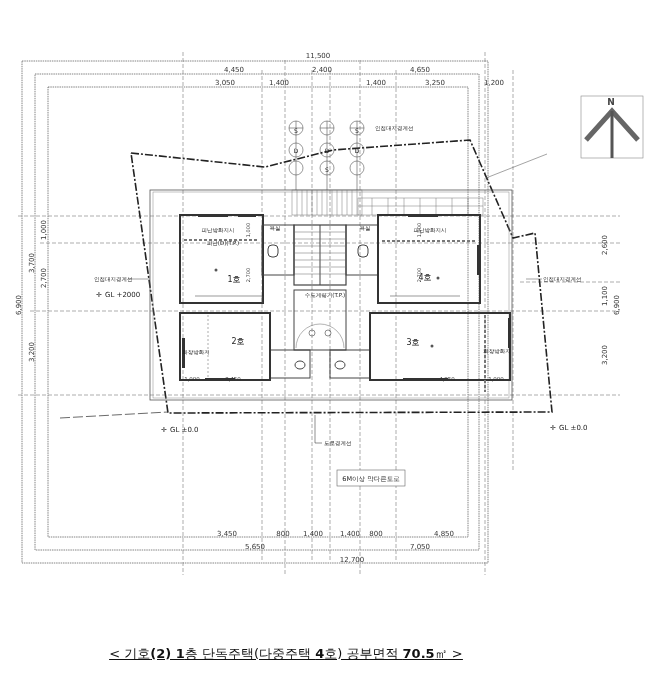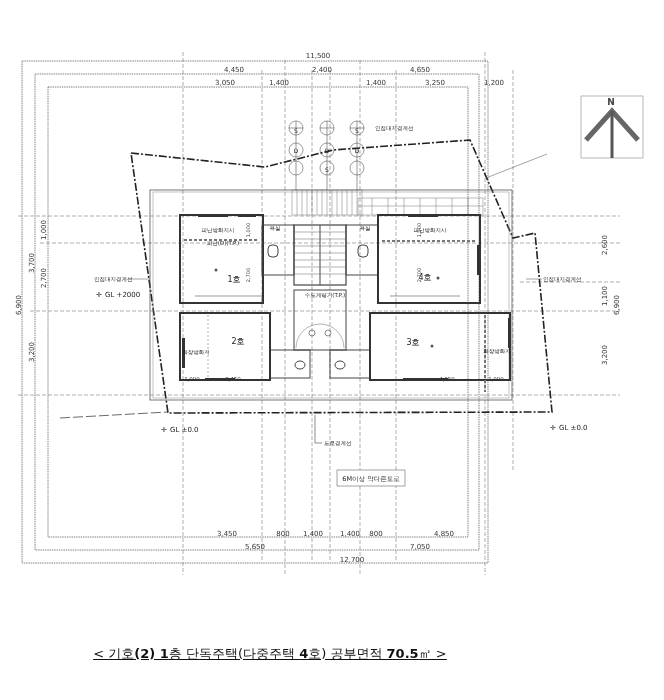--- a/index.html
+++ b/index.html
@@ -3,21 +3,21 @@
   <meta charset="utf-8">
   <style>
     html, body { margin: 0; padding: 0; background: #ffffff; }
     body { width: 664px; height: 700px; position: relative; overflow: hidden; font-family: "DejaVu Sans", sans-serif; }
     #plan { position: absolute; left: 0; top: 0; width: 664px; height: 600px; }
     .dim { font-family: "DejaVu Sans", sans-serif; font-size: 7px; fill: #333; }
     .lbl { font-family: "DejaVu Sans", sans-serif; font-size: 5.5px; fill: #222; }
     .room { font-family: "DejaVu Sans", sans-serif; font-size: 8px; fill: #222; }
     .gl { font-family: "DejaVu Sans", sans-serif; font-size: 7px; fill: #222; }
     .caption {
-      position: absolute; left: 0; top: 645px; width: 540px; text-align: center;
+      position: absolute; left: 16px; top: 645px; width: 540px; text-align: center;
       font-family: "DejaVu Sans", sans-serif; font-size: 13px; color: #111;
     }
     .caption span { text-decoration: underline; }
     .caption b { font-weight: bold; }
   </style>
 </head>
 <body>
 
 <svg id="plan" viewBox="0 0 664 600" xmlns="http://www.w3.org/2000/svg">
 

